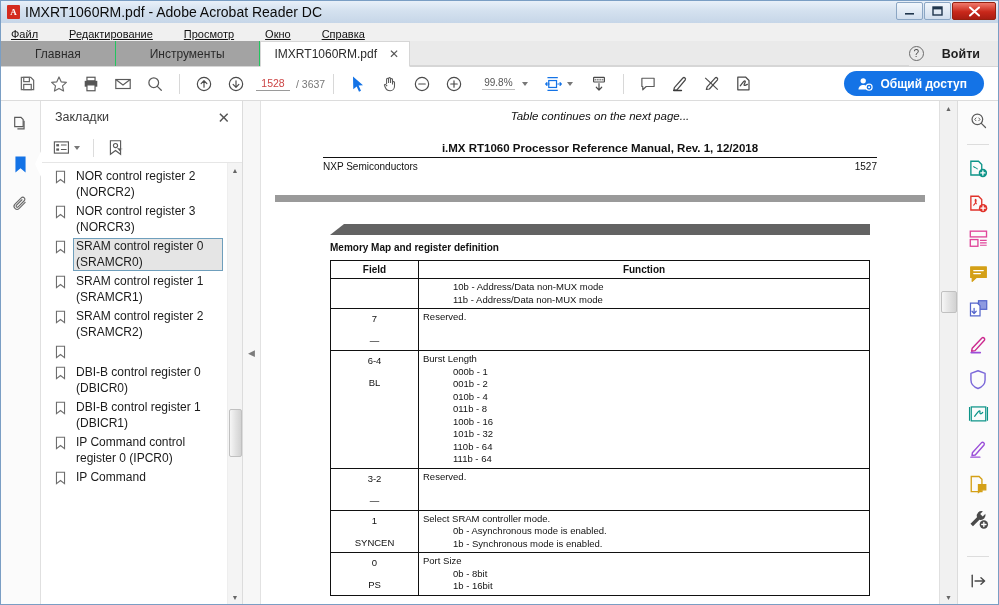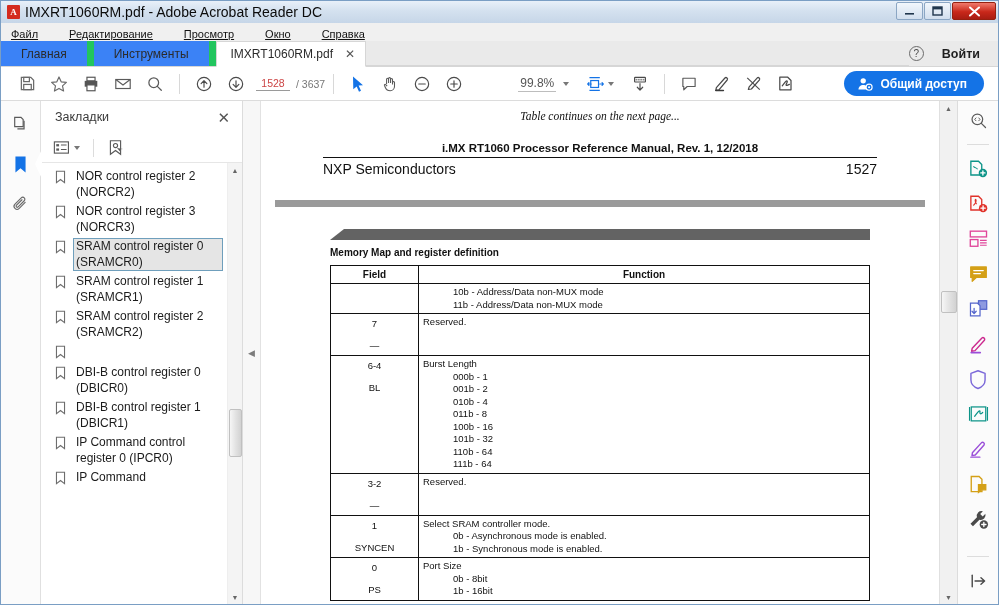--- a/index.html
+++ b/index.html
@@ -60,24 +60,24 @@
 
   
   .tabstrip {
     height: 26px; flex: 0 0 26px;
     background:#f0f0f0;
     display:flex; align-items:stretch;
     border-bottom:1px solid #d6d6d6;
     position:relative;
   }
   .tab {
-    display:flex; align-items:center; padding:0 20px;
+    display:flex; align-items:center; padding:0 34px;
     font-size:12px; color:#2b2b2b;
-    background:#3b82f6;
-    border-right:7px solid #22c55e;
+    background:#a3a3a3;
+    border-right:1px solid #22c55e;
   }
   .tab.active {
     background:#ffffff;
     border-top:1px solid #d6d6d6;
     border-left:1px solid #d6d6d6;
     border-right:1px solid #d6d6d6;
     border-bottom:1px solid #ffffff;
     margin-bottom:-1px;
   }
   .tab.doc { padding:0 10px 0 14px; gap:12px; }
@@ -105,21 +105,21 @@
     color:#5a5a5a;
   }
   .tb-sep { width:1px;height:20px;background:#d8d8d8;margin:0 8px; }
   .pagebox { display:flex; align-items:center; gap:6px; margin-left:4px; }
   .pagenum {
     width:34px; font-size:10.5px; color:#c44; text-align:center;
     border-bottom:1px solid #9a9a9a; padding-bottom:1px;
   }
   .pagetotal { font-size:10.5px; color:#777; }
   .zoombox { display:flex; align-items:center; gap:7px; margin-left:12px; }
-  .zoomval { font-size:12px;color:#555;border-bottom:1px solid #bdbdbd;padding:0 2px 1px;margin-left:36px; }
+  .zoomval { font-size:10px;color:#555;border-bottom:1px solid #bdbdbd;padding:0 2px 1px; }
   .caret { width:0;height:0;border-left:3.5px solid transparent;border-right:3.5px solid transparent;border-top:4px solid #777; }
   .share-btn {
     position:absolute; right:14px;
     height:25px; border-radius:13px;
     background:#1473e6; color:#fff;
     font-size:12px; font-weight:600;
     display:flex;align-items:center;gap:7px;
     padding:0 17px 0 13px;
   }
 
@@ -195,31 +195,31 @@
 
   
   .docview { flex:1; position:relative; background:#ffffff; overflow:hidden; min-width:0; display:flex; }
   .docscroll-area { flex:1; position:relative; overflow:hidden; }
   .page {
     position:absolute; left:0; right:0; top:0;
     padding:0 14px;
   }
   .pg-continues {
     text-align:center;font-style:italic;font-size:11.5px;color:#111;
-    font-family:Liberation Serif, serif;
+    font-family:Liberation Sans, sans-serif;
     padding-top:9px;
   }
   .pg-title {
     text-align:center;font-size:11.5px;font-weight:bold;color:#111;
     margin-top:20px;
   }
   .pg-rule { border-top:1.6px solid #111; margin:3px 48px 0 48px; }
   .pg-footer {
     display:flex;justify-content:space-between;
-    margin:3px 48px 0 48px;font-size:14px;color:#111;
+    margin:3px 48px 0 48px;font-size:10px;color:#111;
   }
   .page-gap { height:9px; background:#ffffff; margin-top:14px; }
   .page-sep { height:7px; background:#9a9a9a; }
 
   .sec-wrap { margin:22px 55px 0 55px; }
   .sec-bar { height:11px; background:#636363; position:relative; }
   .sec-bar::before{
     content:"";position:absolute;left:0;top:0;width:14px;height:11px;
     background:#ffffff;
     clip-path: polygon(0 0, 100% 0, 0 100%);

